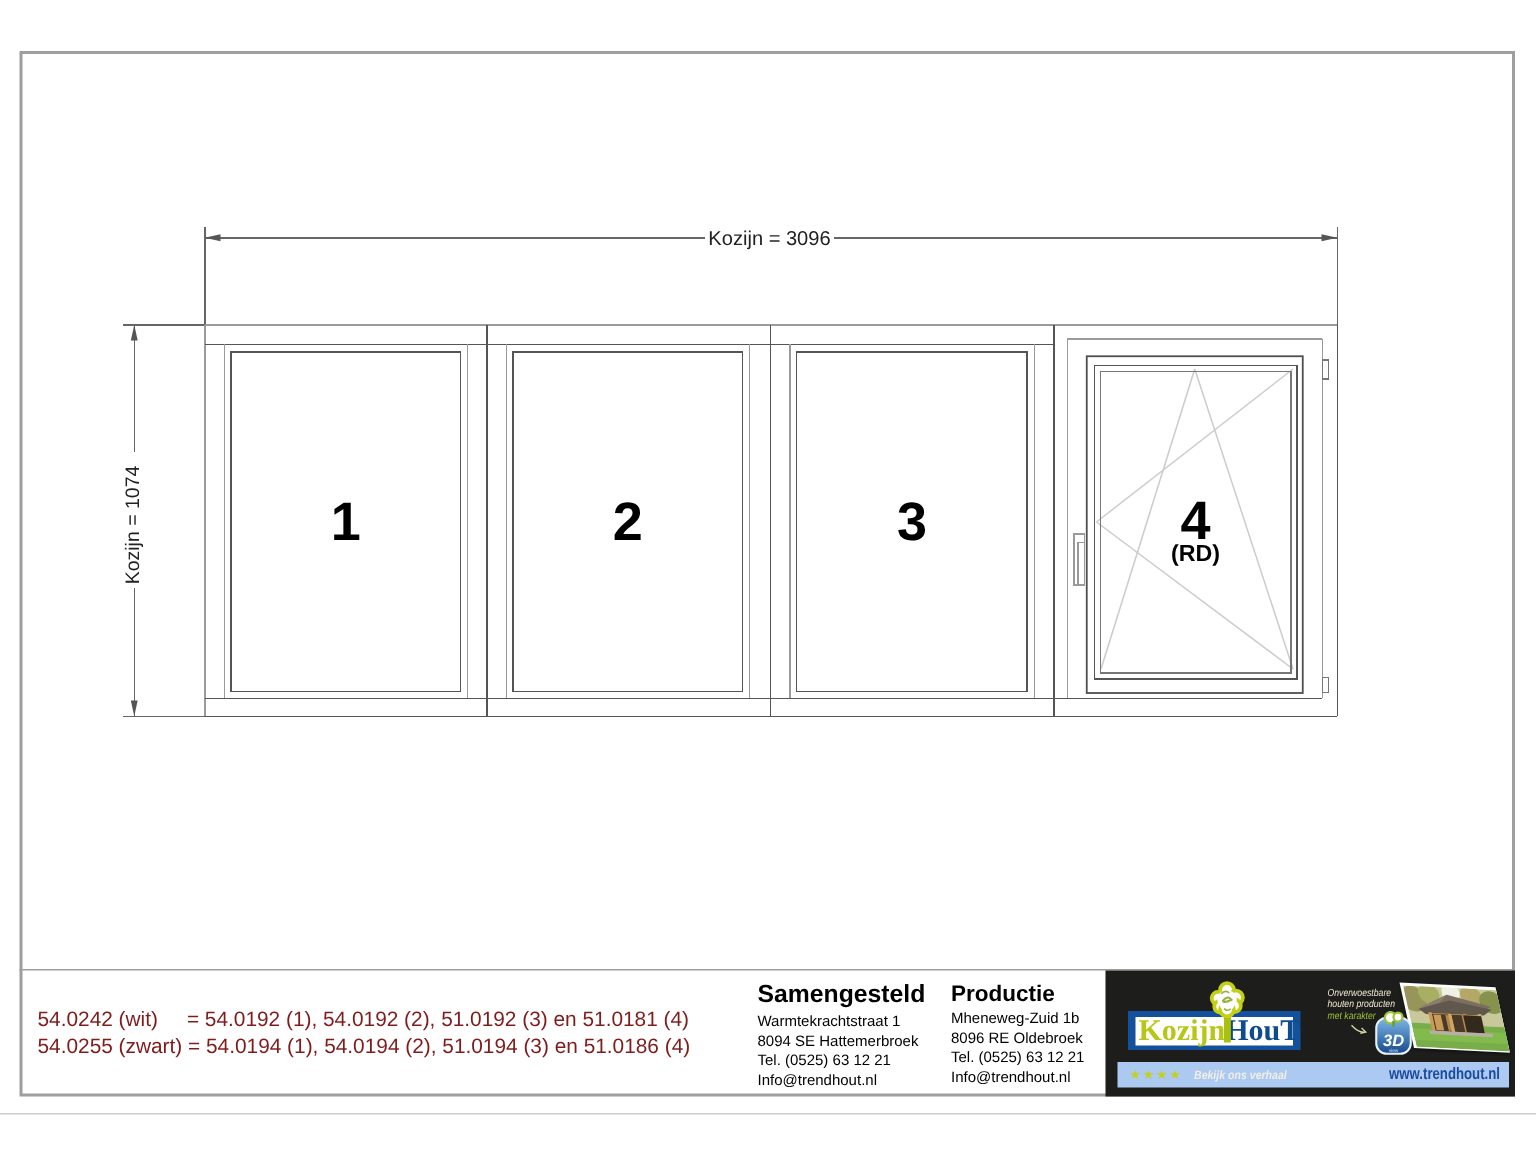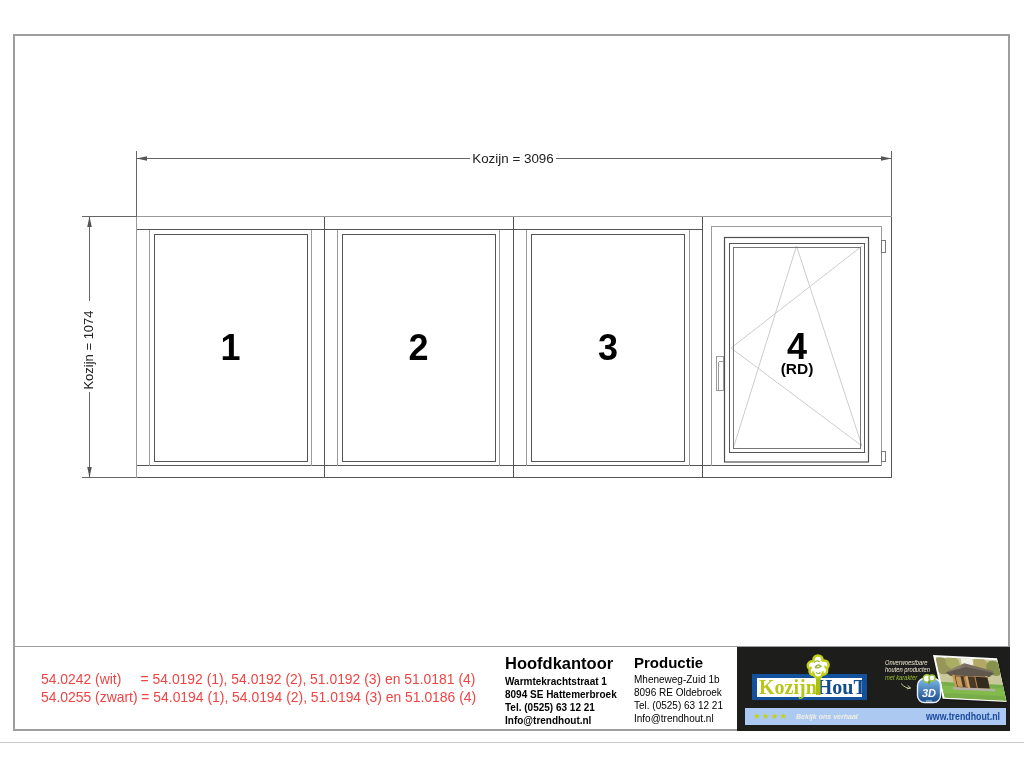--- a/index.html
+++ b/index.html
@@ -118,26 +118,26 @@
     <rect x="881.5" y="451.5" width="4" height="10" stroke="#777" fill="#fff"></rect>
 
     <text x="797" y="359" font-size="36" font-weight="bold" fill="#000" text-anchor="middle" stroke="none" shape-rendering="auto">4</text>
 
     <text x="797" y="374" font-size="15.5" font-weight="bold" fill="#000" text-anchor="middle" stroke="none" shape-rendering="auto">(RD)</text>
   </g>
 </svg>
 
 <div class="abs" style="left:13px;top:646px;width:997px;height:1px;background:#9e9e9e;"></div>
 
-<div class="abs" style="left:25px;top:669.5px;font-size:13.9px;color:#ef4444;white-space:pre;line-height:18.3px;margin-left:16px;">54.0242 (wit)     = 54.0192 (1), 54.0192 (2), 51.0192 (3) en 51.0181 (4)
+<div class="abs" style="left:25px;top:669.5px;font-size:13.9px;color:#7f1d1d;white-space:pre;line-height:18.3px;">54.0242 (wit)     = 54.0192 (1), 54.0192 (2), 51.0192 (3) en 51.0181 (4)
 54.0255 (zwart) = 54.0194 (1), 54.0194 (2), 51.0194 (3) en 51.0186 (4)</div>
 
 <div class="abs" style="left:505px;top:654px;width:130px;">
-  <div style="font-size:16.5px;font-weight:bold;">Hoofdkantoor</div>
-  <div style="font-size:10px;font-weight:bold;line-height:13.2px;margin-top:1.5px;">Warmtekrachtstraat 1<br>8094 SE Hattemerbroek<br>Tel. (0525) 63 12 21<br>Info@trendhout.nl</div>
+  <div style="font-size:16.5px;font-weight:bold;">Samengesteld</div>
+  <div style="font-size:10px;font-weight:normal;line-height:13.2px;margin-top:1.5px;">Warmtekrachtstraat 1<br>8094 SE Hattemerbroek<br>Tel. (0525) 63 12 21<br>Info@trendhout.nl</div>
 </div>
 
 <div class="abs" style="left:634px;top:654px;width:130px;">
   <div style="font-size:15px;font-weight:bold;">Productie</div>
   <div style="font-size:10px;font-weight:normal;line-height:13.2px;margin-top:1.5px;">Mheneweg-Zuid 1b<br>8096 RE Oldebroek<br>Tel. (0525) 63 12 21<br>Info@trendhout.nl</div>
 </div>
 
 <div class="abs" style="left:737px;top:647px;width:273px;height:84px;background:#1d1d1b;overflow:hidden;">
 
   <div class="abs" style="left:15px;top:27px;width:114.5px;height:26px;background:#14519c;"></div>

